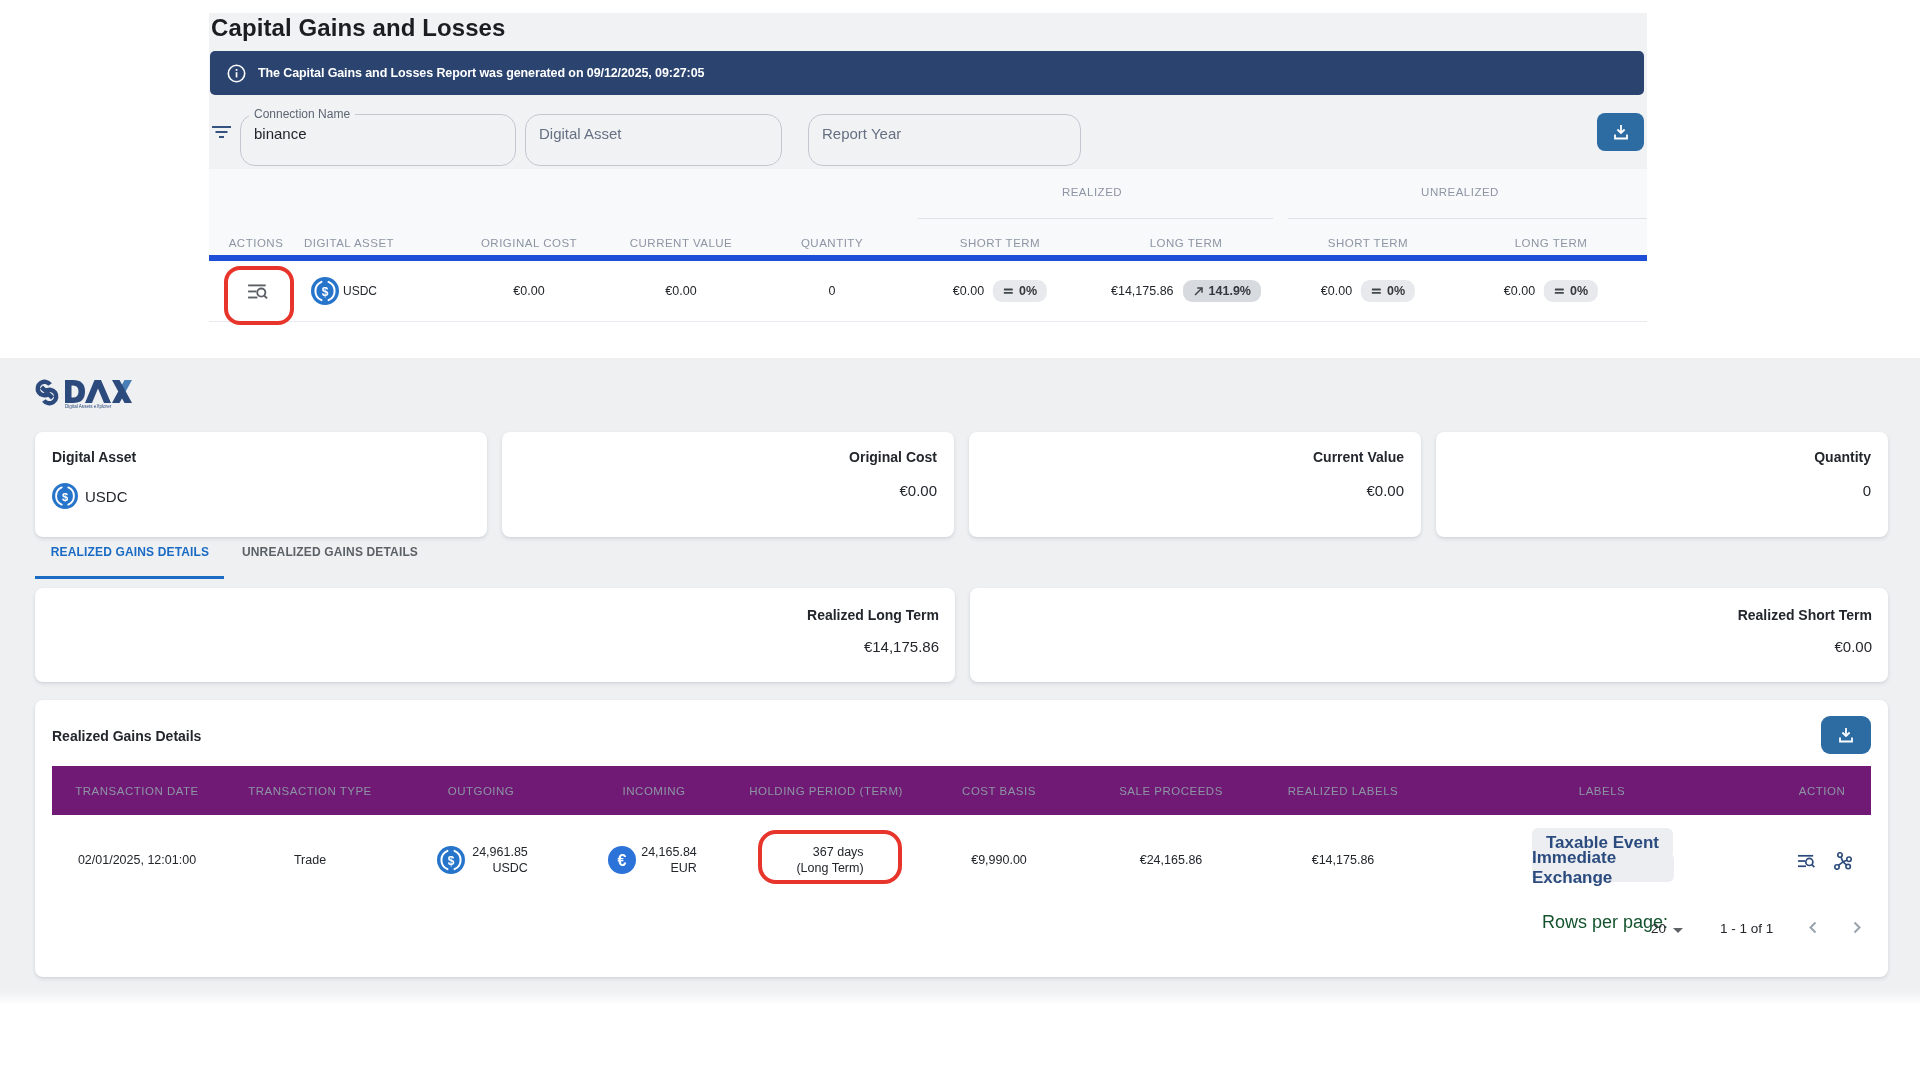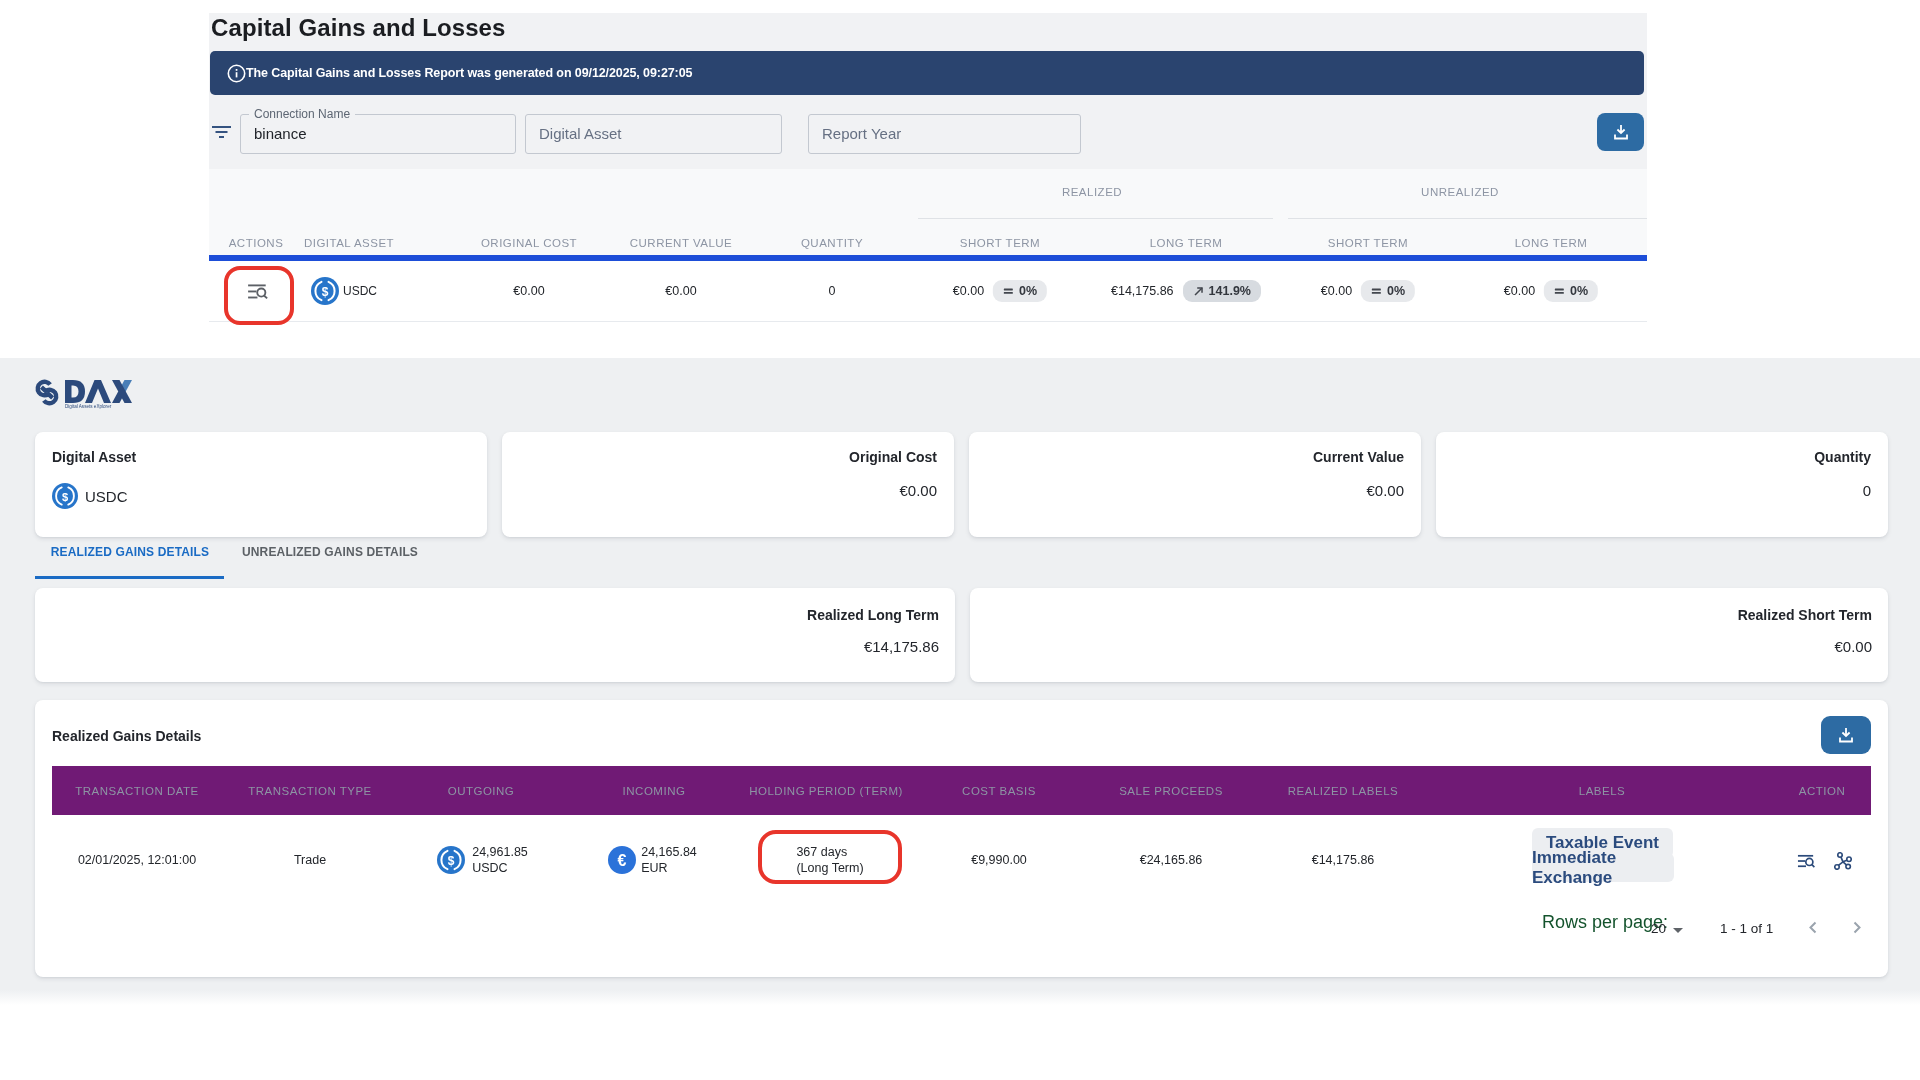--- a/index.html
+++ b/index.html
@@ -5,21 +5,21 @@
 *{margin:0;padding:0;box-sizing:border-box}
 html,body{width:1920px;height:1080px;background:#fff;font-family:"Liberation Sans",sans-serif;position:relative;overflow:hidden}
 .abs{position:absolute}
 .nw{white-space:nowrap}
 .cx{transform:translateX(-50%);text-align:center;white-space:nowrap}
 
 #panel{position:absolute;left:209px;top:13px;width:1438px;height:309px;background:#f1f2f4}
 #ptitle{position:absolute;left:2px;top:1px;font-size:24px;font-weight:700;color:#1b1d21;letter-spacing:.1px}
 #banner{position:absolute;left:1px;top:38px;width:1434px;height:44px;background:#2a446f;border-radius:5px;color:#fff;display:flex;align-items:center}
 #banner .txt{font-size:12.5px;font-weight:700;letter-spacing:-0.1px}
-.mui-input{position:absolute;top:101px;height:40px;border:1px solid #c3c8d0;border-radius:3px}
+.mui-input{position:absolute;top:101px;height:52px;border:1px solid #c3c8d0;border-radius:15px}
 .mui-input .ph{position:absolute;left:13px;top:10px;font-size:15px;color:#667083}
 .mui-input .val{position:absolute;left:13px;top:10px;font-size:15px;color:#21242a}
 .mui-label{position:absolute;font-size:12px;color:#5d6673;background:#f1f2f4;padding:0 5px;z-index:2}
 #dlbtn1{position:absolute;left:1388px;top:100px;width:47px;height:38px;background:#2d6ba3;border-radius:8px;display:flex;align-items:center;justify-content:center}
 #thead{position:absolute;left:0;top:156px;width:1438px;height:92px;background:#f8f9fa;border-bottom:6px solid #1d4ed8}
 .gh{position:absolute;top:17px;font-size:11.5px;color:#8d95a4;letter-spacing:.5px}
 .gline{position:absolute;top:49px;height:1px;background:#dfe2e6}
 .ch{position:absolute;top:68px;font-size:11.5px;color:#8d95a4;letter-spacing:.5px}
 #trow{position:absolute;left:0;top:248px;width:1438px;height:61px;background:#fff;border-bottom:1px solid #e7eaee}
 .cell13{font-size:12.5px;color:#23262b}
@@ -29,35 +29,35 @@
 .chip.dark{background:#d7dbe0}
 .redbox{position:absolute;border:4px solid #e8352b;z-index:50}
 
 #section{position:absolute;left:0;top:358px;width:1920px;height:647px;background:linear-gradient(to bottom,#eef0f2 0,#eef0f2 632px,rgba(238,240,242,0) 647px)}
 .card{position:absolute;background:#fff;border-radius:8px;box-shadow:0 2px 5px rgba(25,35,50,.09),0 1px 2px rgba(25,35,50,.06)}
 .clabel{position:absolute;font-size:14px;font-weight:700;color:#23262c}
 .cval{position:absolute;font-size:15px;color:#23262c}
 .tabtxt{position:absolute;font-size:12px;font-weight:700;letter-spacing:.15px}
 .l13{font-size:12.5px;color:#23262b}
 .bh{position:absolute;top:50%;transform:translate(-50%,-50%);font-size:11.5px;color:#8d95a4;letter-spacing:.5px;white-space:nowrap}
-.two{position:absolute;text-align:left;transform:translateX(-50%);font-size:12.5px;color:#23262b;line-height:16px}
+.two{position:absolute;text-align:right;transform:translateX(-50%);font-size:12.5px;color:#23262b;line-height:16px}
 .lchip{position:absolute;background:#eceef1;border-radius:6px;font-size:17px;font-weight:700;color:#2b4b7e;display:flex;align-items:center;justify-content:center}
 </style>
 </head>
 <body>
 
 <div id="panel">
   <div id="ptitle">Capital Gains and Losses</div>
   <div id="banner">
     <svg style="margin-left:17px" width="19" height="19" viewBox="0 0 19 19">
         <circle cx="9.5" cy="9.5" r="8.2" fill="none" stroke="#fff" stroke-width="1.6"></circle>
         <rect x="8.7" y="8.2" width="1.7" height="5.2" fill="#fff"></rect>
         <rect x="8.7" y="5" width="1.7" height="1.8" fill="#fff"></rect>
       </svg>
-    <div class="txt" style="">The Capital Gains and Losses Report was generated on 09/12/2025, 09:27:05</div>
+    <div class="txt" style="margin-left:12px">The Capital Gains and Losses Report was generated on 09/12/2025, 09:27:05</div>
   </div>
 
   <svg class="abs" style="left:2px;top:110px" width="21" height="18" viewBox="0 0 21 18">
       <g stroke="#2b4a7a" stroke-width="1.9">
         <line x1="1" y1="4" x2="20" y2="4"></line>
         <line x1="4.5" y1="9" x2="16.5" y2="9"></line>
         <line x1="8" y1="14" x2="13" y2="14"></line>
       </g>
     </svg>
   <div class="mui-input" style="left:31px;width:276px">

